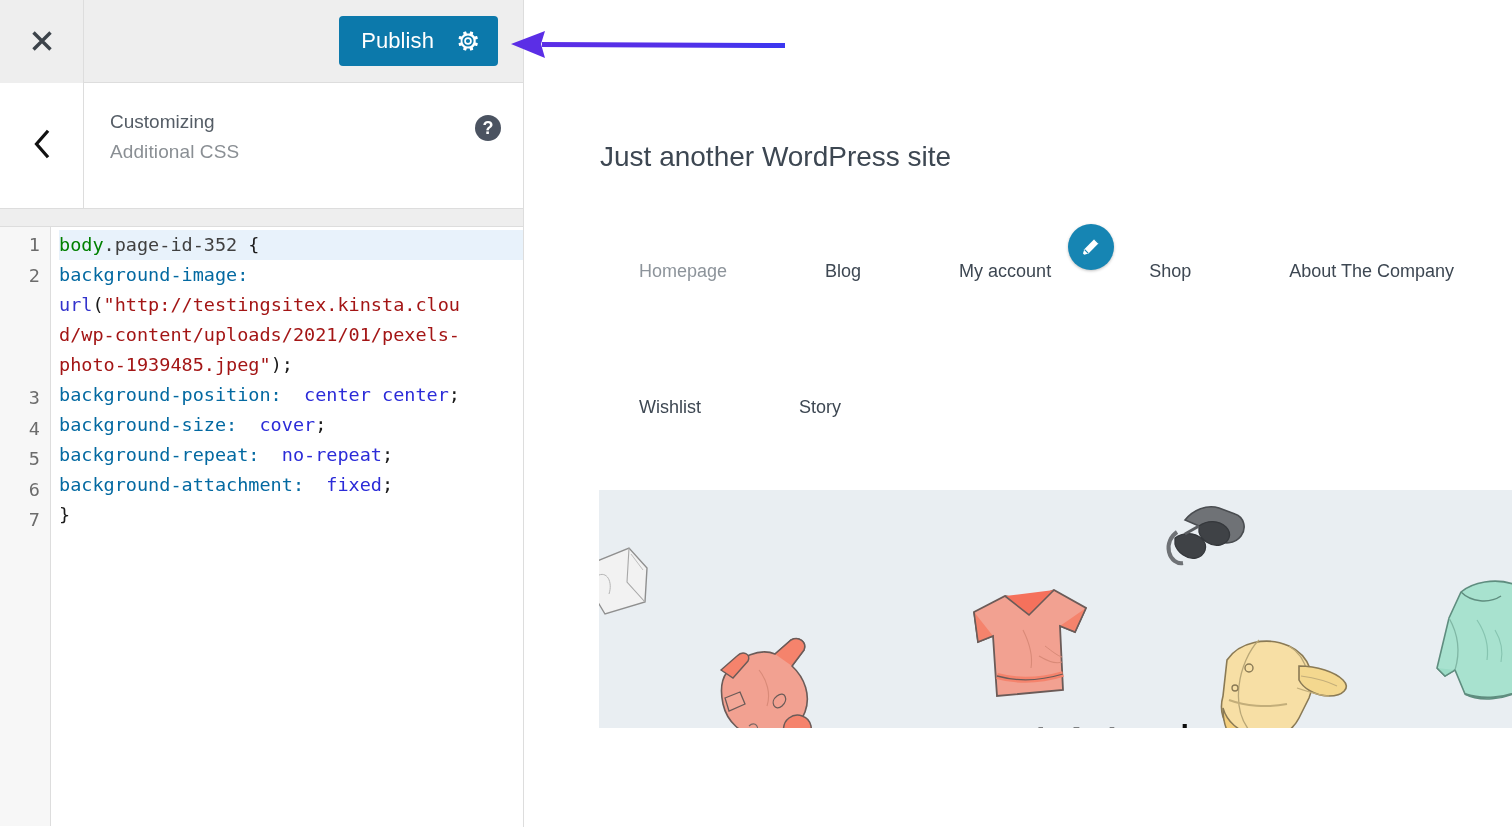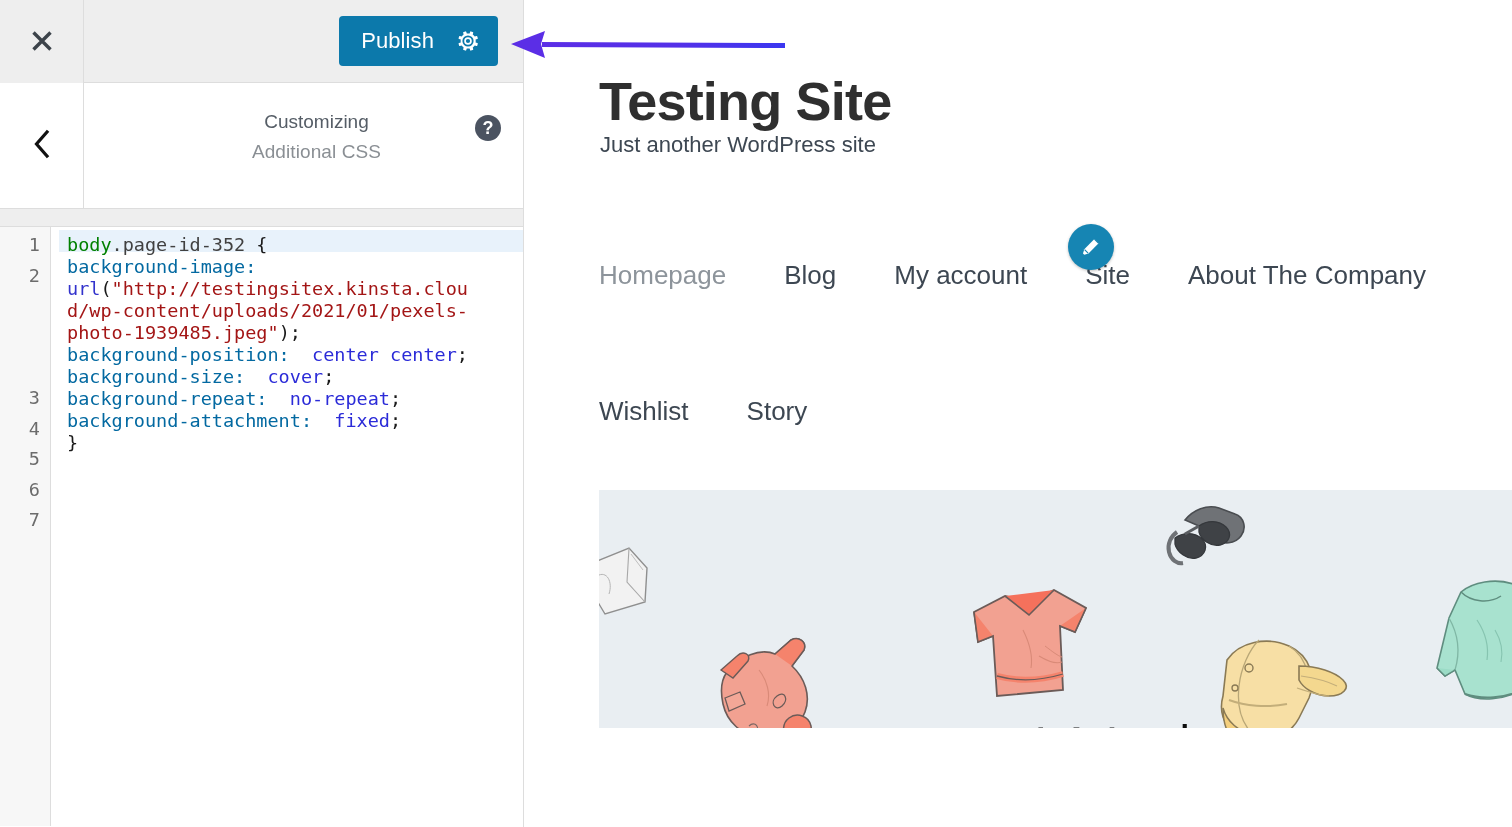--- a/index.html
+++ b/index.html
@@ -72,21 +72,20 @@
   .cz-back {
     width: 84px;
     display: flex; align-items: center; justify-content: center;
     border-right: 1px solid #dddddd;
     cursor: pointer;
   }
   .cz-titles {
     flex: 1;
     position: relative;
     padding: 26px 0 0 26px;
-    text-align: center;
   }
   .cz-eyebrow {
     font-size: 19px;
     color: #555d66;
     font-weight: 400;
     line-height: 1.4;
   }
   .cz-title {
     font-size: 19px;
     color: #8a8f94;
@@ -138,21 +137,21 @@
   }
   .cz-gutter .ln.blank { color: transparent; }
   .cz-code {
     flex: 1;
     padding-top: 3px;
     padding-left: 8px;
     position: relative;
     white-space: pre;
     overflow: hidden;
   }
-  .cz-code .row { height: 22px; position: relative; padding-left: 8px; }
+  .cz-code .row { height: 30px; position: relative; }
   .cz-code .row.hl { background: #e8f2fb; }
   .cz-code .row.hl::after {
     content: "";
     position: absolute; left: 0; right: 0; top: 0; bottom: 0;
     background-image: radial-gradient(#c9ced3 0.6px, transparent 0.6px);
     background-size: 4px 4px;
     opacity: 0.55;
     pointer-events: none;
   }
   .tok-tag  { color: #008000; }
@@ -175,22 +174,22 @@
     position: absolute;
     left: 75px; top: 72px;
     font-size: 54px;
     font-weight: 700;
     color: #2f2f2f;
     letter-spacing: -0.8px;
     line-height: 1.1;
   }
   .pv-tagline {
     position: absolute;
-    left: 76px; top: 131px;
-    font-size: 22px;
+    left: 76px; top: 139px;
+    font-size: 28px;
     font-weight: 400;
     color: #3d4752;
     line-height: 1.3;
   }
   .pv-edit-pencil {
     position: absolute;
     left: 544px; top: 224px;
     width: 46px; height: 46px;
     border-radius: 50%;
     background: #1685b3;
@@ -205,27 +204,28 @@
     width: 988px;
   }
   .pv-nav-row {
     display: flex;
     align-items: baseline;
     padding-left: 75px;
     height: 68px;
   }
   .pv-nav-row.second { padding-top: 68px; }
   .pv-nav-item {
-    font-size: 26px;
+    font-size: 18px;
     color: #3d4752;
     font-weight: 400;
     margin-right: 58px;
     cursor: pointer;
     white-space: nowrap;
     line-height: 1;
+    margin-left: 40px;
   }
   .pv-nav-item.current { color: #8d949b; }
 
   
   .pv-hero {
     position: absolute;
     left: 75px; top: 490px;
     width: 913px; height: 238px;
     background: #e9eef2;
     overflow: hidden;
@@ -308,37 +308,36 @@
           <div class="ln">5</div>
           <div class="ln">6</div>
           <div class="ln">7</div>
         </div>
       <div class="cz-code" id="codearea"><div class="row hl"><span class="tok-tag">body</span><span class="tok-plain">.page-id-352</span><span class="tok-punc"> {</span></div><div class="row"><span class="tok-prop">background-image:</span></div><div class="row"><span class="tok-fn">url</span><span class="tok-punc">(</span><span class="tok-str">"http://testingsitex.kinsta.clou</span></div><div class="row"><span class="tok-str">d/wp-content/uploads/2021/01/pexels-</span></div><div class="row"><span class="tok-str">photo-1939485.jpeg"</span><span class="tok-punc">);</span></div><div class="row"><span class="tok-prop">background-position:  </span><span class="tok-val">center center</span><span class="tok-punc">;</span></div><div class="row"><span class="tok-prop">background-size:  </span><span class="tok-val">cover</span><span class="tok-punc">;</span></div><div class="row"><span class="tok-prop">background-repeat:  </span><span class="tok-val">no-repeat</span><span class="tok-punc">;</span></div><div class="row"><span class="tok-prop">background-attachment:  </span><span class="tok-val">fixed</span><span class="tok-punc">;</span></div><div class="row"><span class="tok-punc">}</span></div></div>
     </div>
   </div>
 
   <div id="preview">
 
-    <div class="pv-site-title">Testing Site</div>
     <div class="pv-tagline">Just another WordPress site</div>
 
     <div class="pv-edit-pencil">
       <svg width="24" height="24" viewBox="0 0 24 24">
         <path d="M4 18.4 L5.3 14.2 L15.4 4.1 L19.6 8.3 L9.5 18.4 L5.3 19.7 Z" fill="#ffffff"></path>
         <path d="M15.4 4.1 L19.6 8.3" stroke="#1685b3" stroke-width="1.1" fill="none"></path>
         <path d="M5.6 14.6 L9.1 18.1" stroke="#1685b3" stroke-width="1.1" fill="none"></path>
       </svg>
     </div>
 
     <div class="pv-nav">
       <div class="pv-nav-row" id="navrow1">
           <div class="pv-nav-item current">Homepage</div>
           <div class="pv-nav-item">Blog</div>
           <div class="pv-nav-item">My account</div>
-          <div class="pv-nav-item">Site</div>
+          <div class="pv-nav-item">Shop</div>
           <div class="pv-nav-item">About The Company</div>
         </div>
       <div class="pv-nav-row second" id="navrow2">
           <div class="pv-nav-item">Wishlist</div>
           <div class="pv-nav-item">Story</div>
         </div>
     </div>
 
     <div class="pv-hero">
       <svg class="hero-art" viewBox="0 0 913 337">

